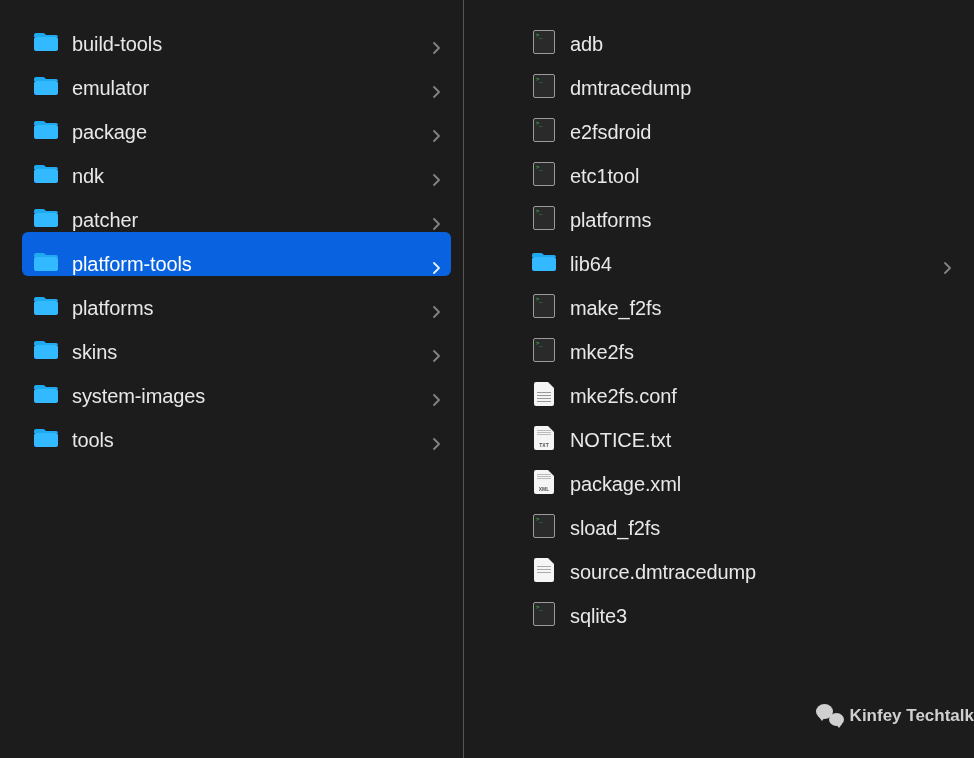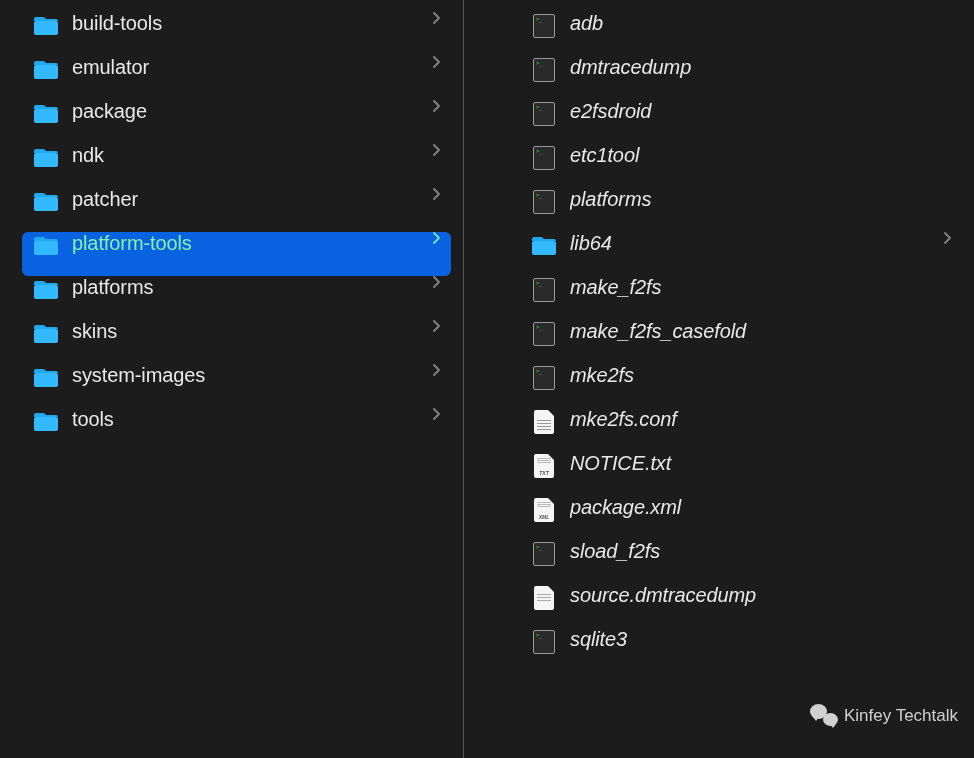--- a/index.html
+++ b/index.html
@@ -25,34 +25,33 @@
     .column-left {
       width: 464px;
       border-right: 1px solid #555;
       padding-left: 22px;
       padding-right: 12px;
     }
     .column-right {
       flex: 1;
       padding-left: 56px;
       padding-right: 12px;
-      font-style: italic;
     }
     .row {
       display: flex;
-      align-items: flex-start;
+      align-items: flex-end;
       height: 44px;
       padding-left: 10px;
       padding-right: 8px;
       border-radius: 6px;
       cursor: default;
     }
     .row.selected {
       background: #0962e0;
-      color: #86efac;
+      color: #ffffff;
     }
     .icon-slot {
       width: 28px;
       height: 28px;
       margin-right: 12px;
       display: flex;
       align-items: center;
       justify-content: center;
       flex-shrink: 0;
     }
@@ -188,28 +187,29 @@
       position: absolute;
       top: 8px;
       left: 3px;
       right: 3px;
       height: 1px;
       background: #aaa;
       box-shadow: 0 3px 0 #aaa, 0 6px 0 #aaa;
     }
     .watermark {
       position: absolute;
-      right: 16px;
+      right: 0;
       bottom: 30px;
       display: flex;
       align-items: center;
       gap: 6px;
       color: #d0d0d0;
       font-size: 17px;
       pointer-events: none;
+      font-weight: bold;
     }
     .watermark-icon {
       position: relative;
       width: 28px;
       height: 24px;
     }
     .wm-bubble {
       position: absolute;
       background: #d0d0d0;
       border-radius: 50%;
@@ -453,26 +453,20 @@
         <svg width="8" height="12" viewBox="0 0 8 12">
           <path d="M1 1 L6 6 L1 11" stroke="currentColor" stroke-width="1.8" fill="none" stroke-linecap="round" stroke-linejoin="round"></path>
         </svg>
       </span>
     </div>
     <div class="row">
       <span class="icon-slot">
         <span class="icon-exec"></span>
       </span>
       <span class="label">make_f2fs</span>
-    </div>
-    <div class="row">
-      <span class="icon-slot">
-        <span class="icon-exec"></span>
-      </span>
-      <span class="label">make_f2fs_casefold</span>
     </div>
     <div class="row">
       <span class="icon-slot">
         <span class="icon-exec"></span>
       </span>
       <span class="label">mke2fs</span>
     </div>
     <div class="row">
       <span class="icon-slot">
         <span class="icon-file-doc"></span>

